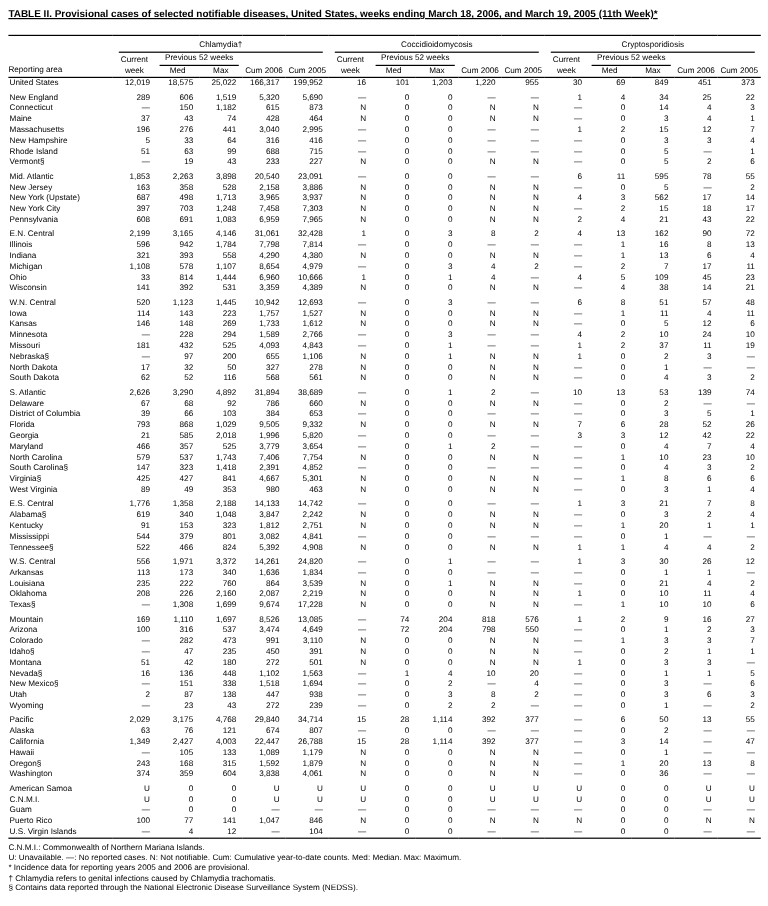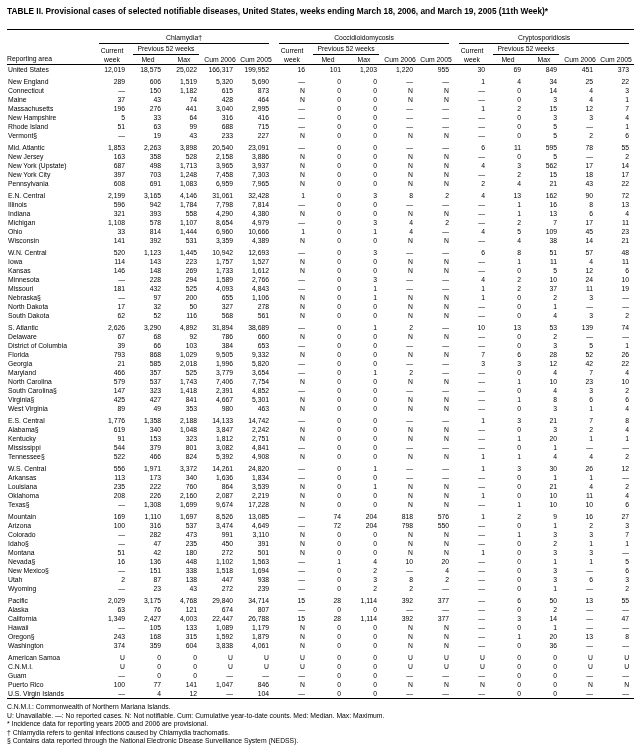--- a/index.html
+++ b/index.html
@@ -2,21 +2,21 @@
 <html><head>
 <meta charset="utf-8">
 <style>
   html,body{margin:0;padding:0;background:#fff;}
   .page{
     width:640px;height:755px;box-sizing:border-box;
     padding:6px 7px 4px 7px;
     font-family:"Liberation Sans",sans-serif;color:#000;
     overflow:hidden;background:#fff;
   }
-  .title{font-size:8.3px;font-weight:bold;line-height:10px;margin-bottom:13px;white-space:nowrap;}
+  .title{font-size:8.3px;font-weight:bold;line-height:10px;margin-bottom:13px;white-space:nowrap;text-decoration:underline;}
   table{width:100%;border-collapse:collapse;table-layout:fixed;
         border-top:1px solid #000;border-bottom:1px solid #000;}
   th,td{padding:0;font-size:6.8px;line-height:9px;font-weight:normal;}
   thead th{text-align:center;vertical-align:bottom;}
   th.area-h{text-align:left;vertical-align:bottom;padding-bottom:1px;}
   th.group{padding-top:2px;}
   th.group div{border-bottom:1px solid #000;margin:0 5px;padding:1px 0;}
   th.prev52 div{border-bottom:1px solid #000;margin:0 3px;padding-bottom:1px;}
   .hb{border-bottom:1px solid #000;}
   td.num{text-align:right;padding-right:5px;white-space:nowrap;overflow:hidden;}

